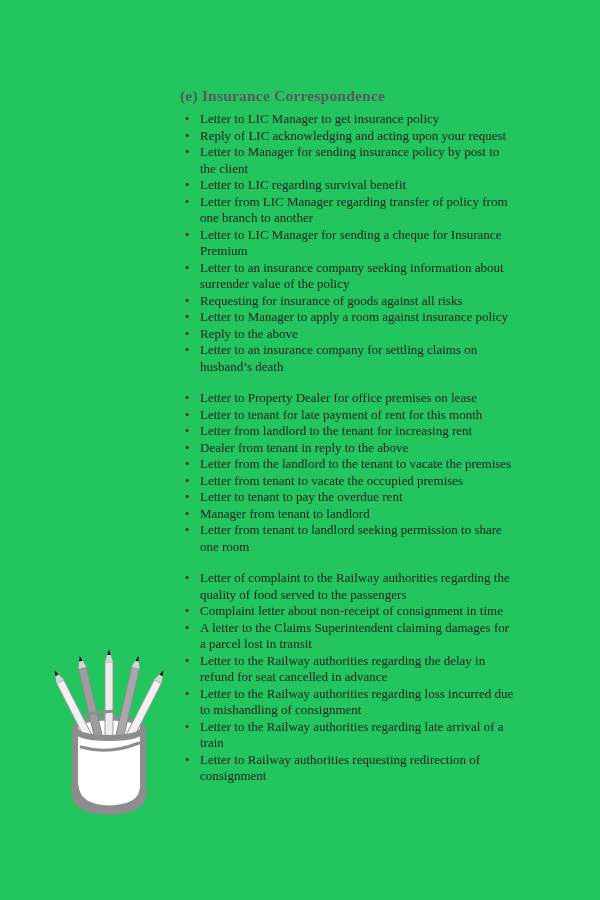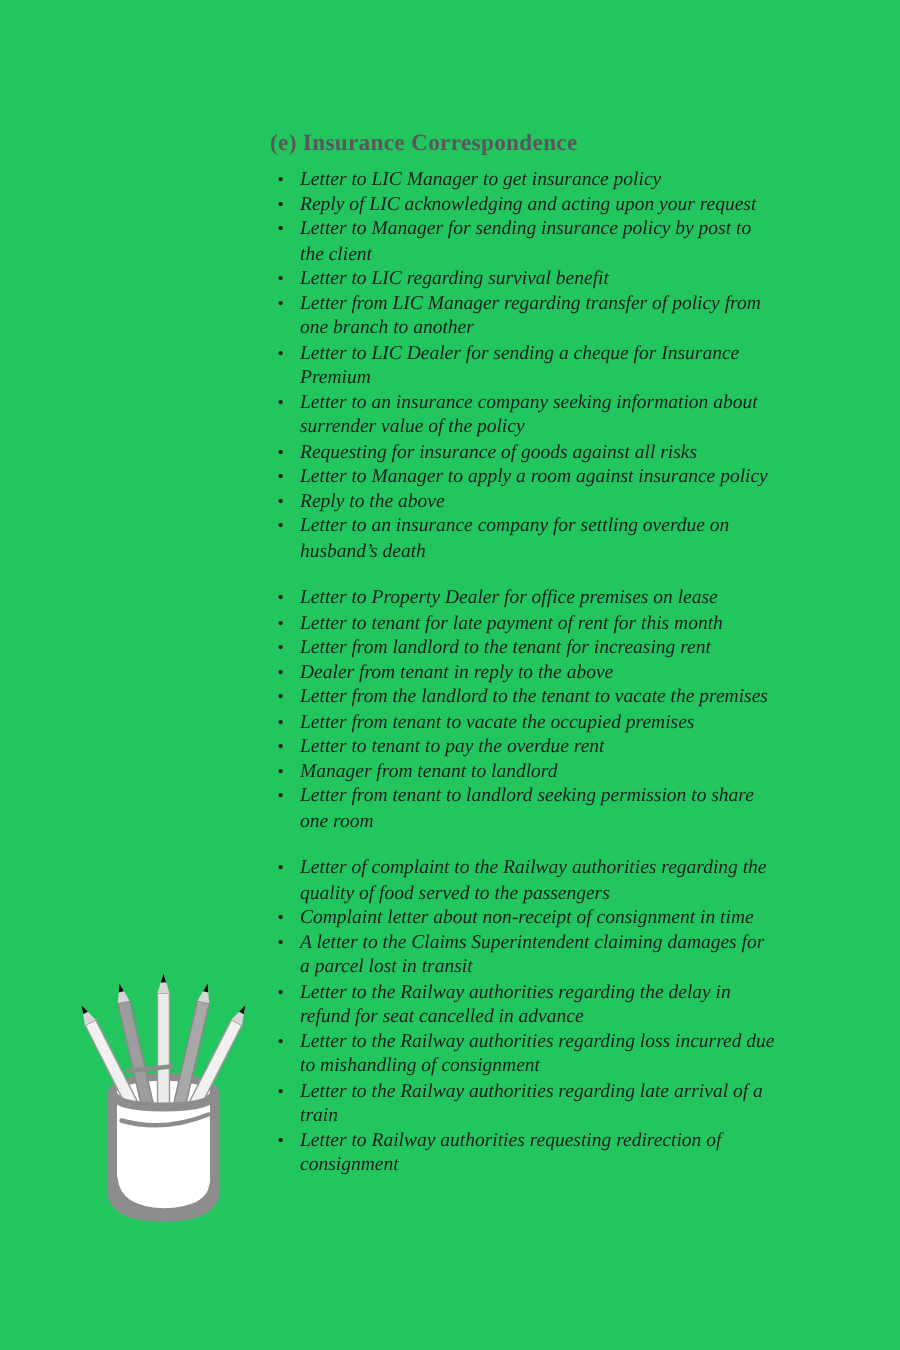--- a/index.html
+++ b/index.html
@@ -46,21 +46,20 @@
   }
   .bullet {
     flex: 0 0 15px;
     width: 15px;
     font-size: 12px;
     color: #1f1f1f;
   }
   .item-text {
     flex: 1 1 auto;
     max-width: 318px;
-    font-style: italic;
   }
   .illustration {
     position: absolute;
     left: 52px;
     top: 648px;
     width: 120px;
     height: 175px;
   }
 </style>
 </head>
@@ -88,41 +87,41 @@
         <li class="list-item">
             <span class="bullet">•</span>
             <span class="item-text">Letter to LIC regarding survival benefit</span>
           </li>
         <li class="list-item">
             <span class="bullet">•</span>
             <span class="item-text">Letter from LIC Manager regarding transfer of policy from one branch to another</span>
           </li>
         <li class="list-item">
             <span class="bullet">•</span>
-            <span class="item-text">Letter to LIC Dealer for sending a cheque for Insurance Premium</span>
+            <span class="item-text">Letter to LIC Manager for sending a cheque for Insurance Premium</span>
           </li>
         <li class="list-item">
             <span class="bullet">•</span>
             <span class="item-text">Letter to an insurance company seeking information about surrender value of the policy</span>
           </li>
         <li class="list-item">
             <span class="bullet">•</span>
             <span class="item-text">Requesting for insurance of goods against all risks</span>
           </li>
         <li class="list-item">
             <span class="bullet">•</span>
             <span class="item-text">Letter to Manager to apply a room against insurance policy</span>
           </li>
         <li class="list-item">
             <span class="bullet">•</span>
             <span class="item-text">Reply to the above</span>
           </li>
         <li class="list-item">
             <span class="bullet">•</span>
-            <span class="item-text">Letter to an insurance company for settling overdue on husband’s death</span>
+            <span class="item-text">Letter to an insurance company for settling claims on husband’s death</span>
           </li>
       </ul>
     </div>
 
     <div class="section">
       <ul class="item-list">
         <li class="list-item">
             <span class="bullet">•</span>
             <span class="item-text">Letter to Property Dealer for office premises on lease</span>
           </li>

